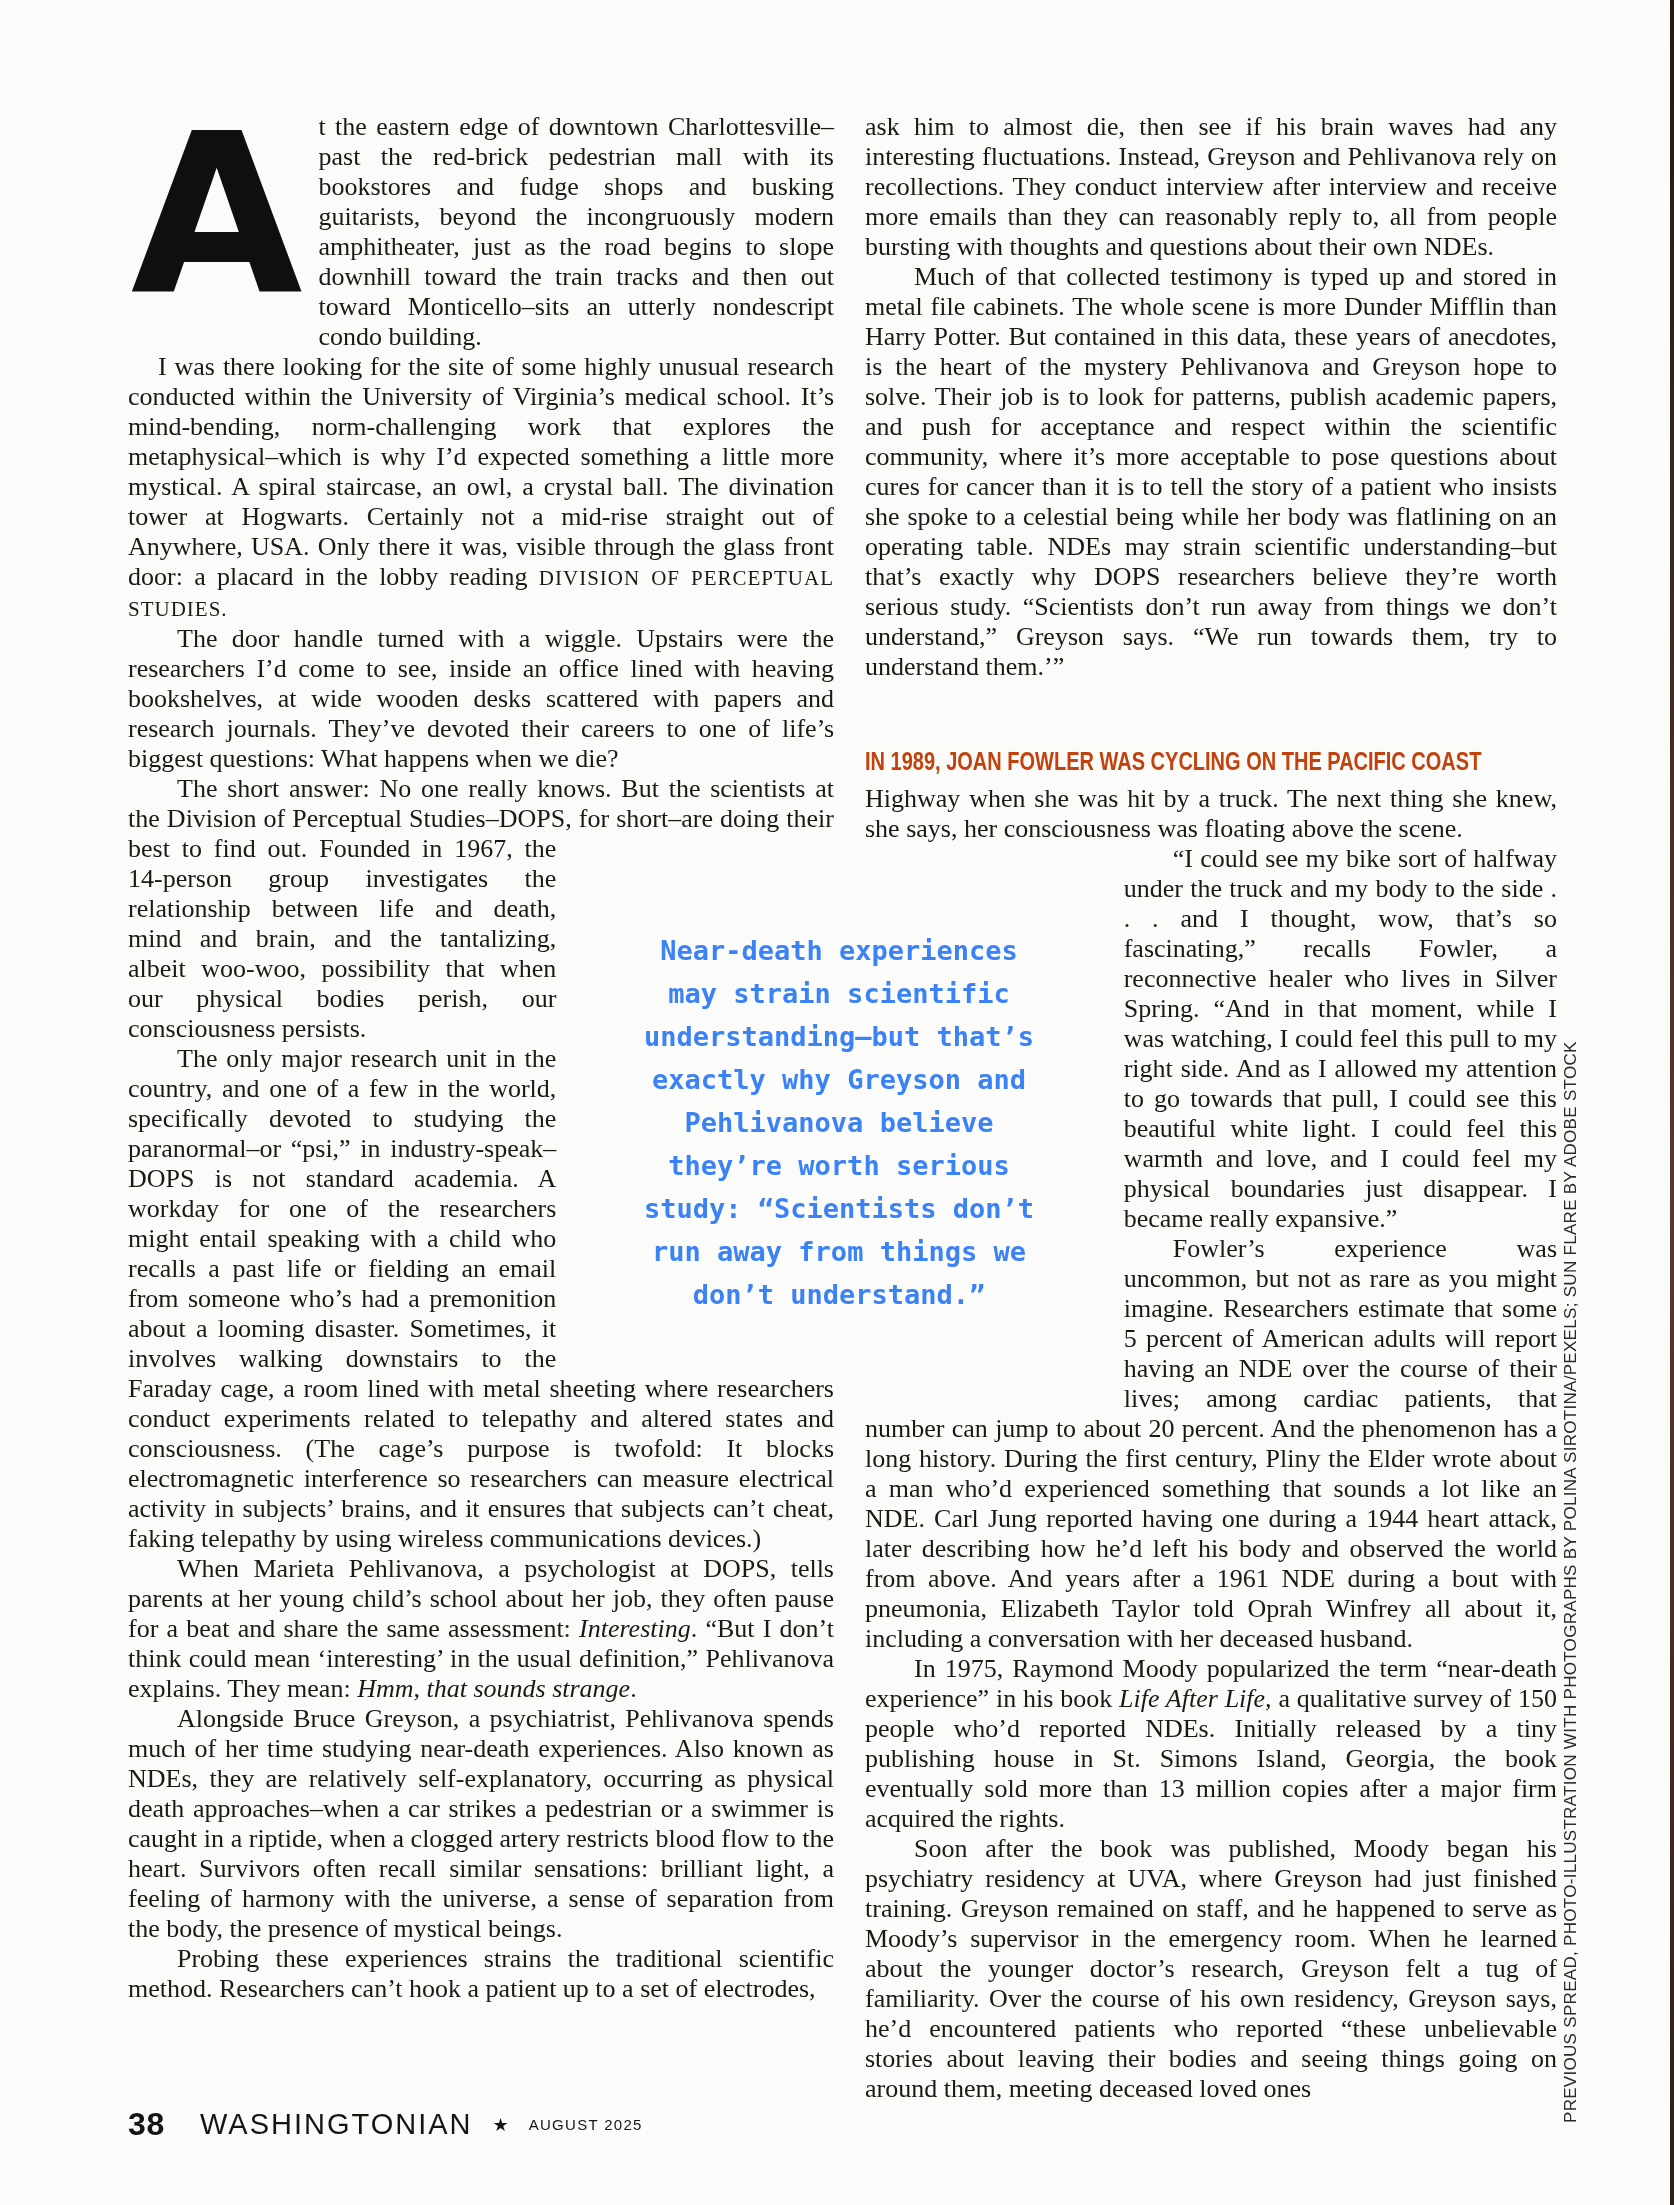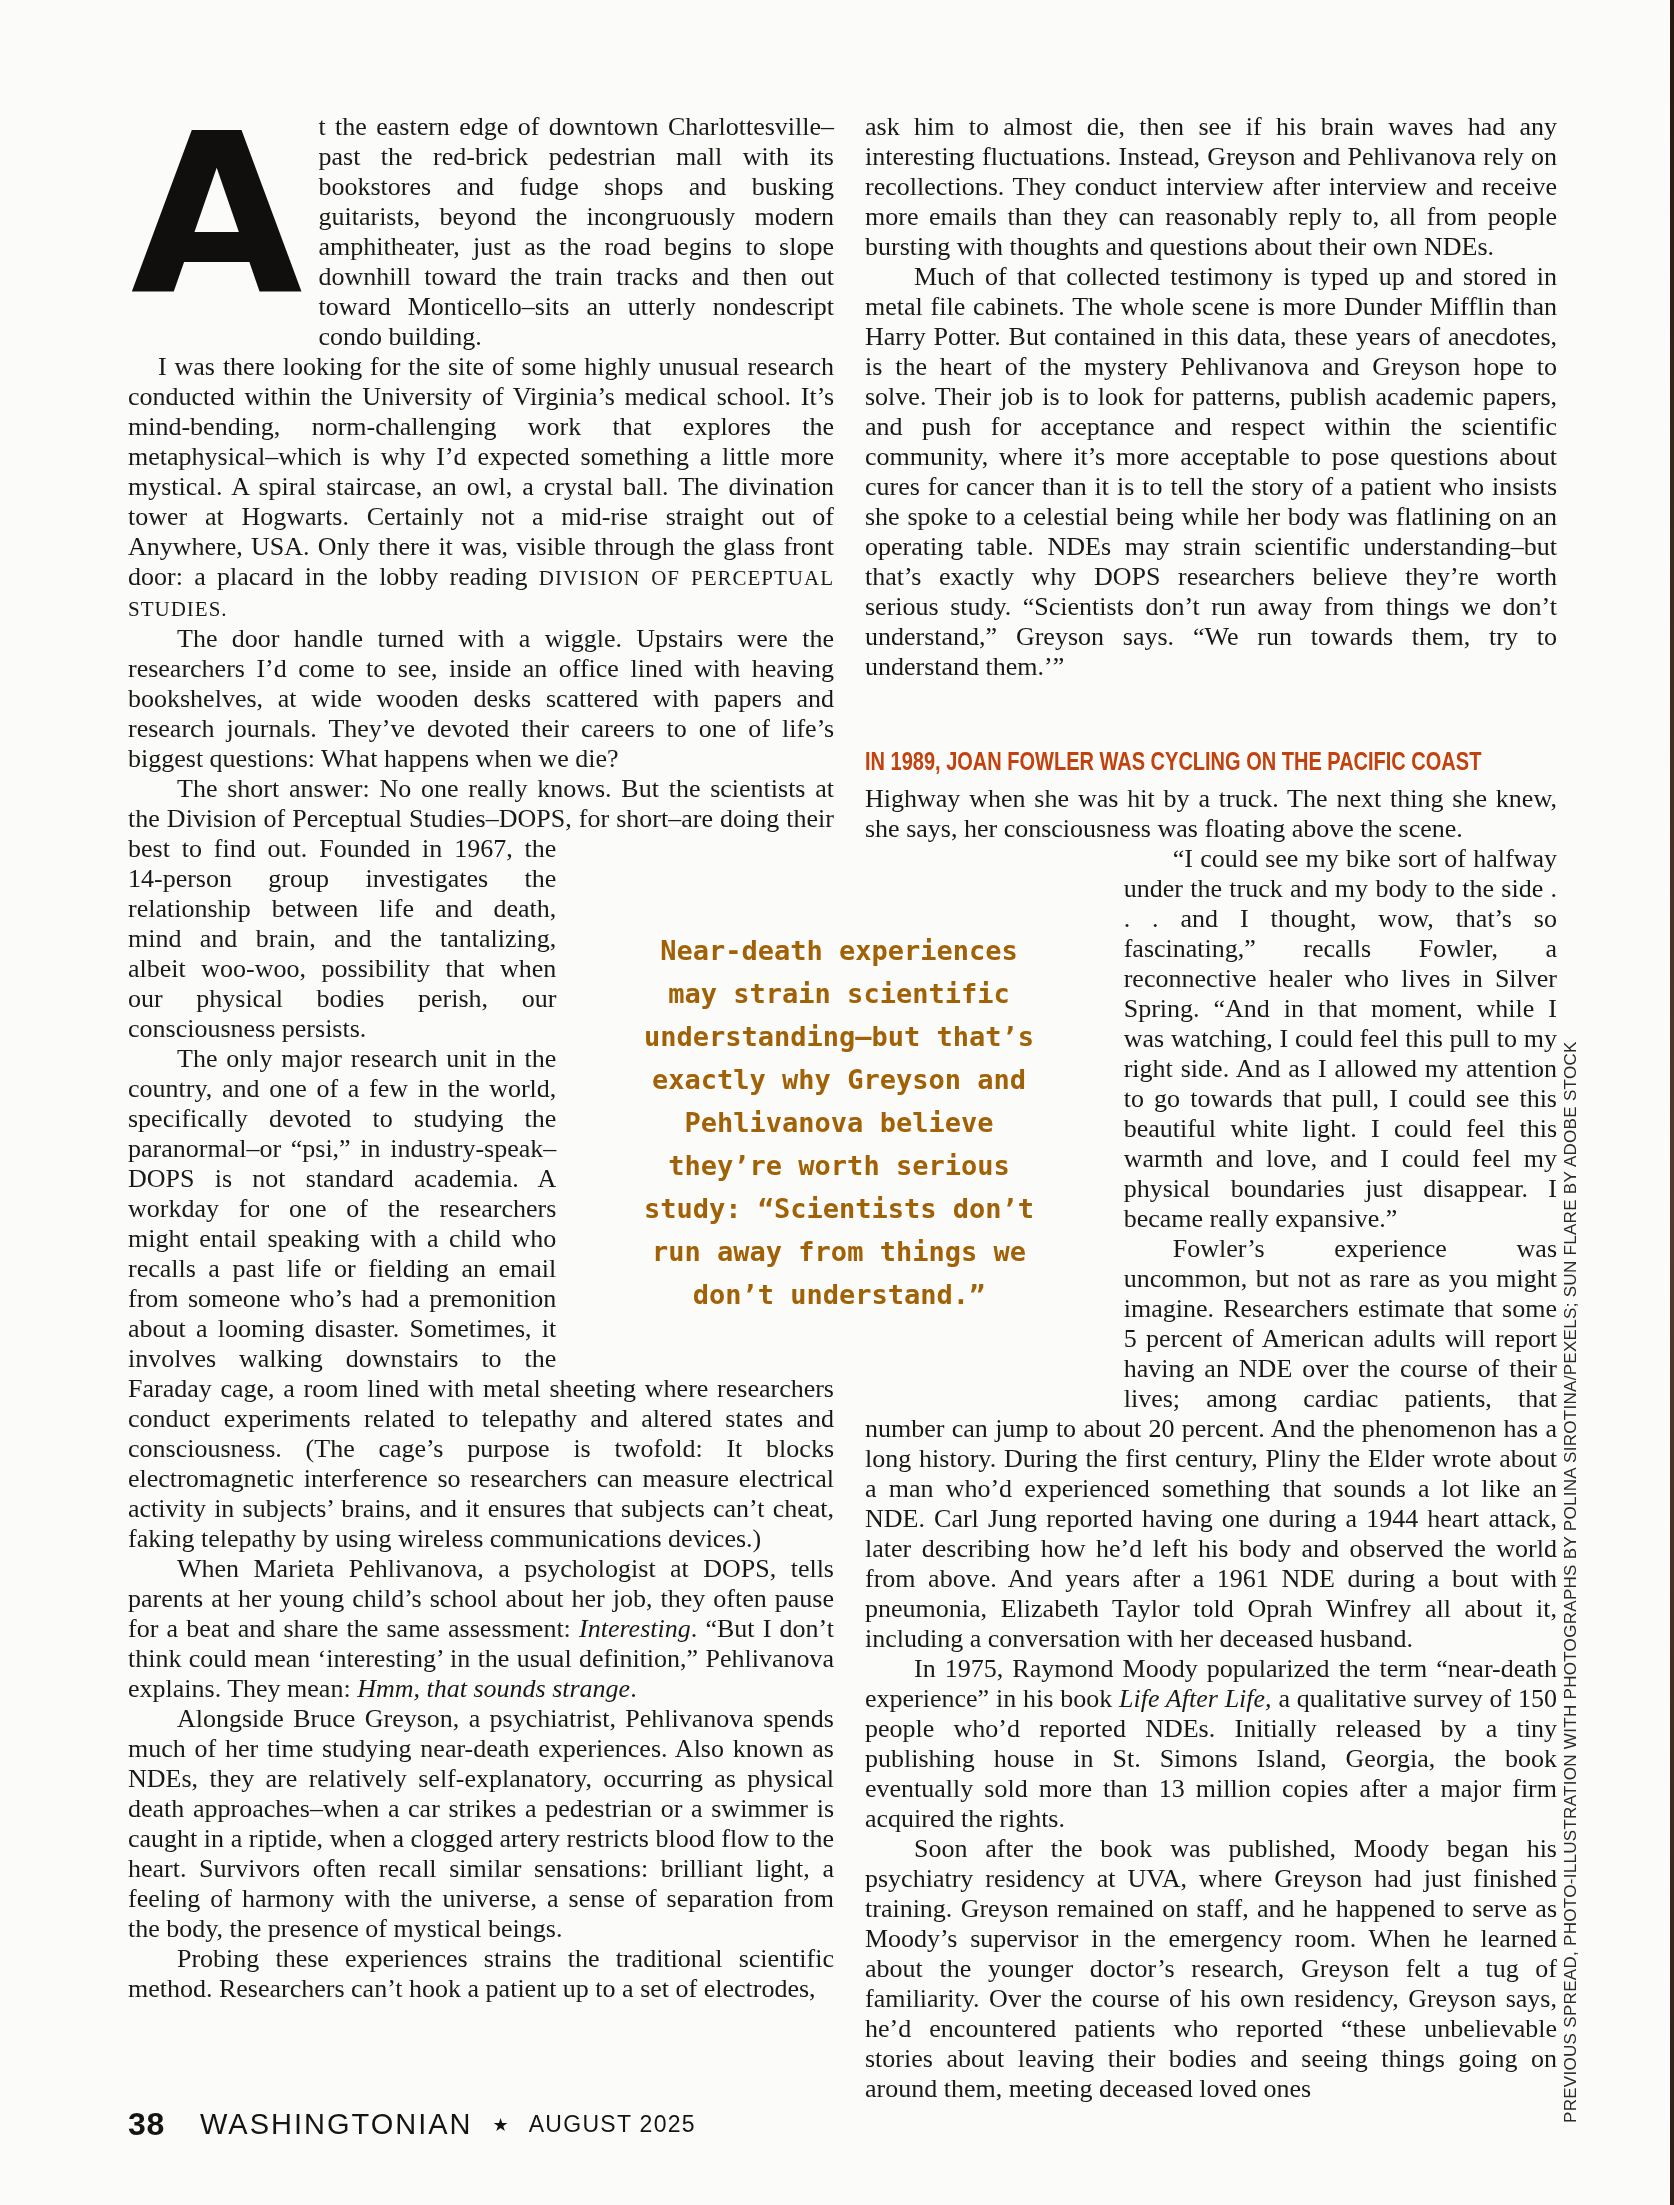--- a/index.html
+++ b/index.html
@@ -18,21 +18,21 @@
   .dropcap{
     float:left;font-family:"DejaVu Sans", sans-serif;font-weight:bold;
     font-size:222px;line-height:199px;height:209px;
     margin:2.7px 20px 0 2.7px;letter-spacing:-4px;color:#100f0d;
   }
   .voidL{float:right;width:275px;height:536px;margin-left:2.7px;}
   .voidR{float:left;width:256px;height:543px;margin-right:2.7px;}
   .pullquote{
     position:absolute;left:630px;top:929px;width:418px;
     text-align:center;font-family:"DejaVu Sans Mono", monospace;
-    font-weight:bold;font-size:27px;line-height:43px;color:#a16207;
+    font-weight:bold;font-size:27px;line-height:43px;color:#3b82f6;
   }
   .pullquote div{white-space:nowrap;}
   .section-header{
     font-family:"Liberation Sans", sans-serif;font-weight:bold;
     font-size:25px;line-height:28px;margin:65px 0 9.4px 0;color:#c2410c;
     text-align:left;
   }
   .section-header .squeeze{
     display:inline-block;white-space:nowrap;
     transform:scaleX(0.8);transform-origin:0 50%;
@@ -40,21 +40,21 @@
   .smallcaps{font-size:21px;letter-spacing:1px;}
   .it{font-style:italic;margin-top:33px;}
   .footer{
     position:absolute;left:128px;top:2107px;height:35px;
     display:flex;align-items:center;
     font-family:"Liberation Sans", sans-serif;color:#151413;
   }
   .footer .num{font-size:32px;font-weight:bold;letter-spacing:0.7px;}
   .footer .mag{font-size:29px;letter-spacing:2px;margin-left:35px;}
   .footer .star{font-size:18px;margin-left:20px;}
-  .footer .issue{font-size:23px;letter-spacing:1.3px;margin-left:20px;}
+  .footer .issue{font-size:15px;letter-spacing:1.3px;margin-left:20px;}
   .credit{
     position:absolute;left:1561px;top:2123px;width:917px;
     transform:rotate(-90deg);transform-origin:0 0;
     font-family:"Liberation Sans", sans-serif;font-size:17px;
     letter-spacing:0.3px;color:#2b2a28;white-space:nowrap;text-align:left;
   }
   .edge{
     position:absolute;right:0;top:0;width:5.4px;height:2205px;
     background:linear-gradient(180deg,#241810 0%,#3a291f 25%,#55392c 55%,#46302ская 0%,#2e1f18 100%);
     background:linear-gradient(180deg,#241810 0%,#3a291f 25%,#55392c 55%,#2e1f18 100%);

